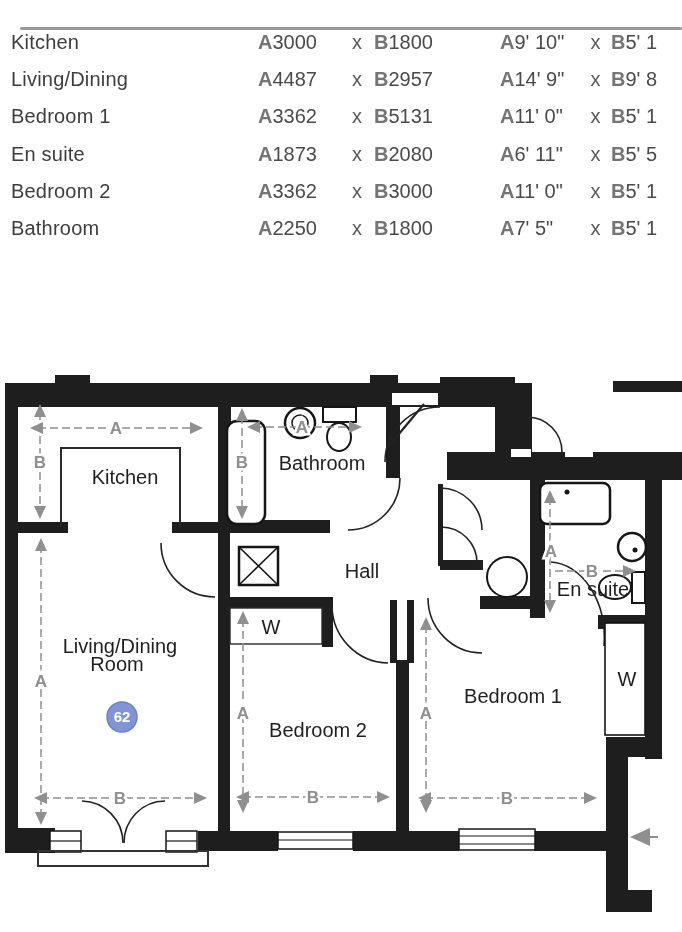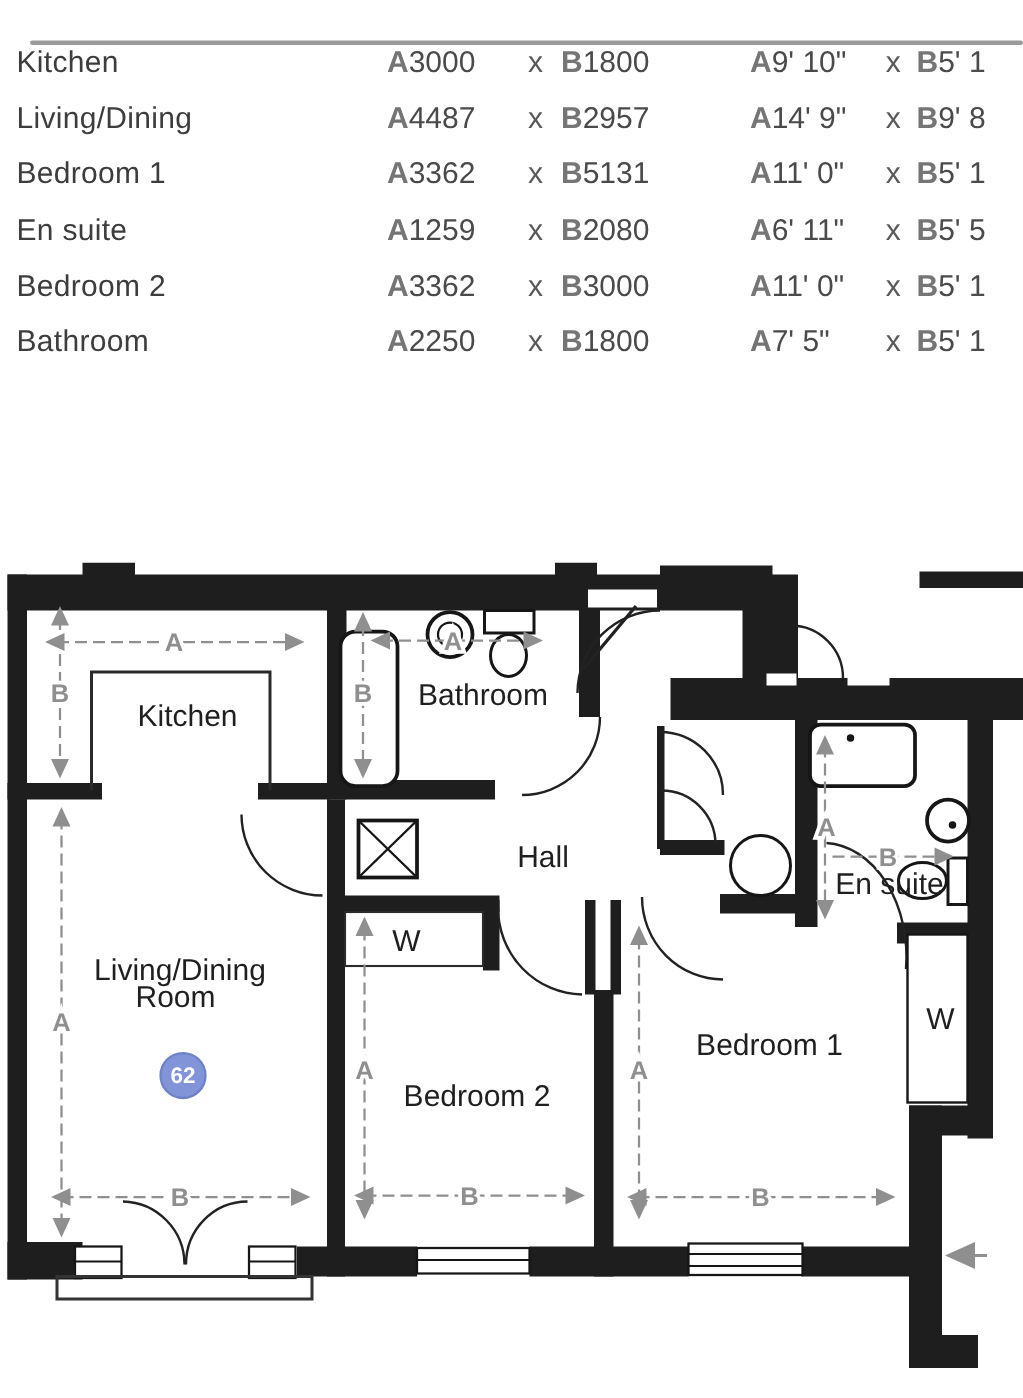--- a/index.html
+++ b/index.html
@@ -72,21 +72,21 @@
       </span>
     <span class="imperial">
         <span class="ia"><span class="pf">A</span><span class="num">11' 0"</span></span>
         <span class="ix">x</span>
         <span class="ib"><span class="pf">B</span><span class="num">5' 1</span></span>
       </span>
   </div>
   <div class="drow" style="top:143px">
     <span class="rname">En suite</span>
     <span class="metric">
-        <span class="ma"><span class="pf">A</span><span class="num">1259</span></span>
+        <span class="ma"><span class="pf">A</span><span class="num">1873</span></span>
         <span class="mx">x</span>
         <span class="mb"><span class="pf">B</span><span class="num">2080</span></span>
       </span>
     <span class="imperial">
         <span class="ia"><span class="pf">A</span><span class="num">6' 11"</span></span>
         <span class="ix">x</span>
         <span class="ib"><span class="pf">B</span><span class="num">5' 5</span></span>
       </span>
   </div>
   <div class="drow" style="top:180px">

